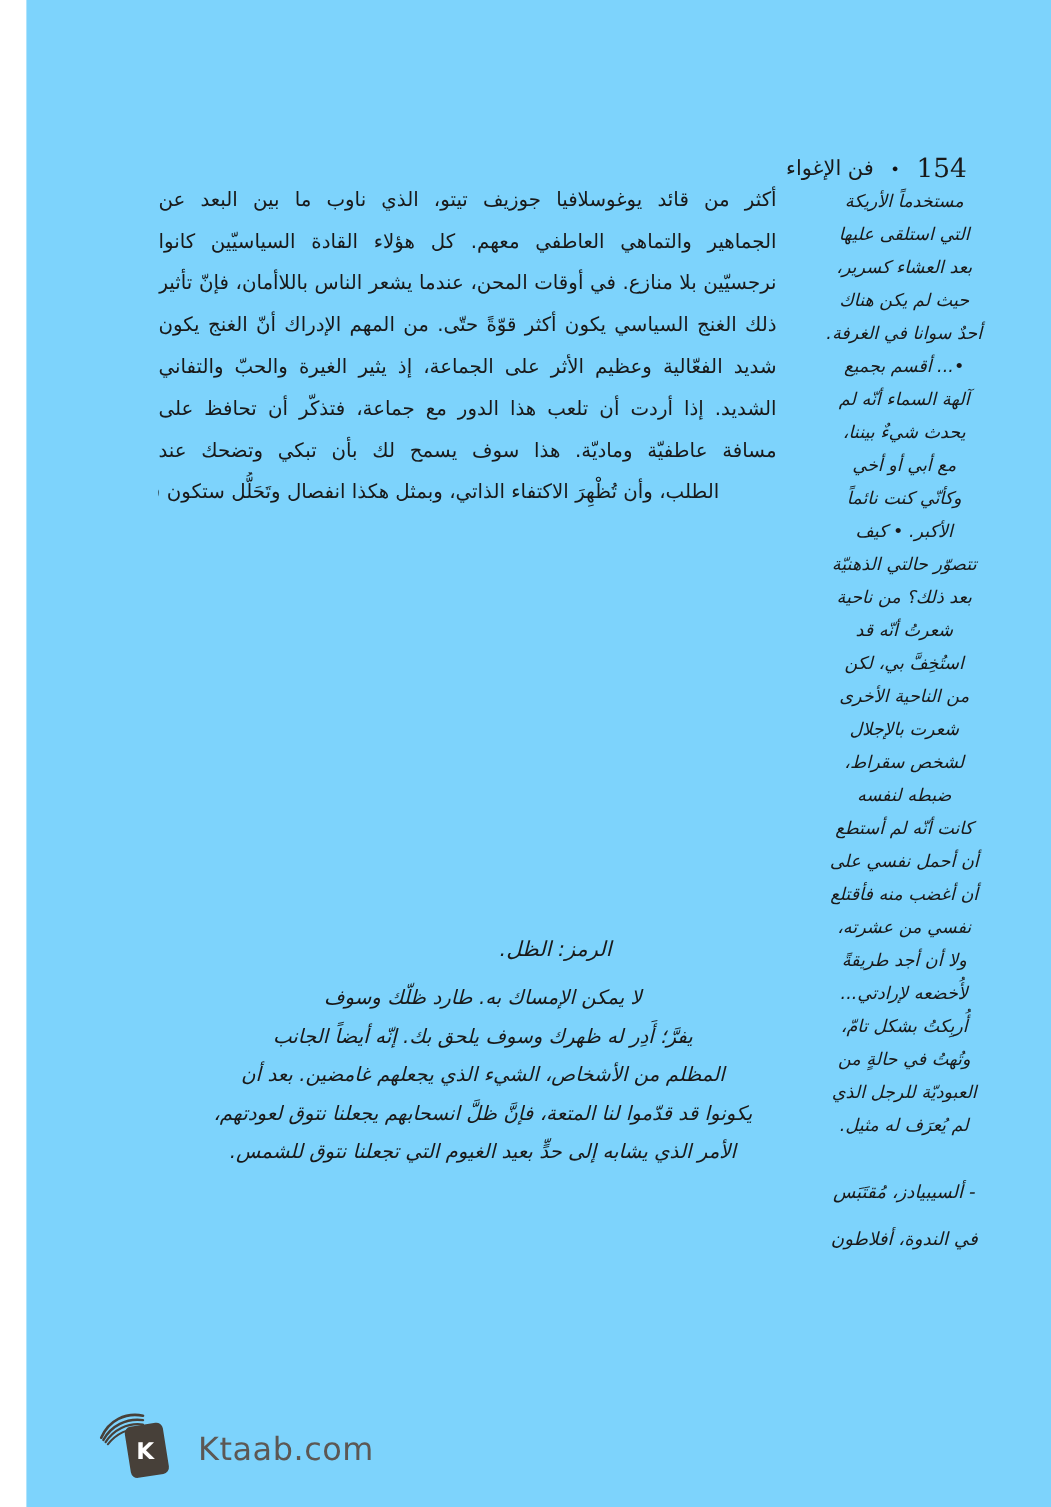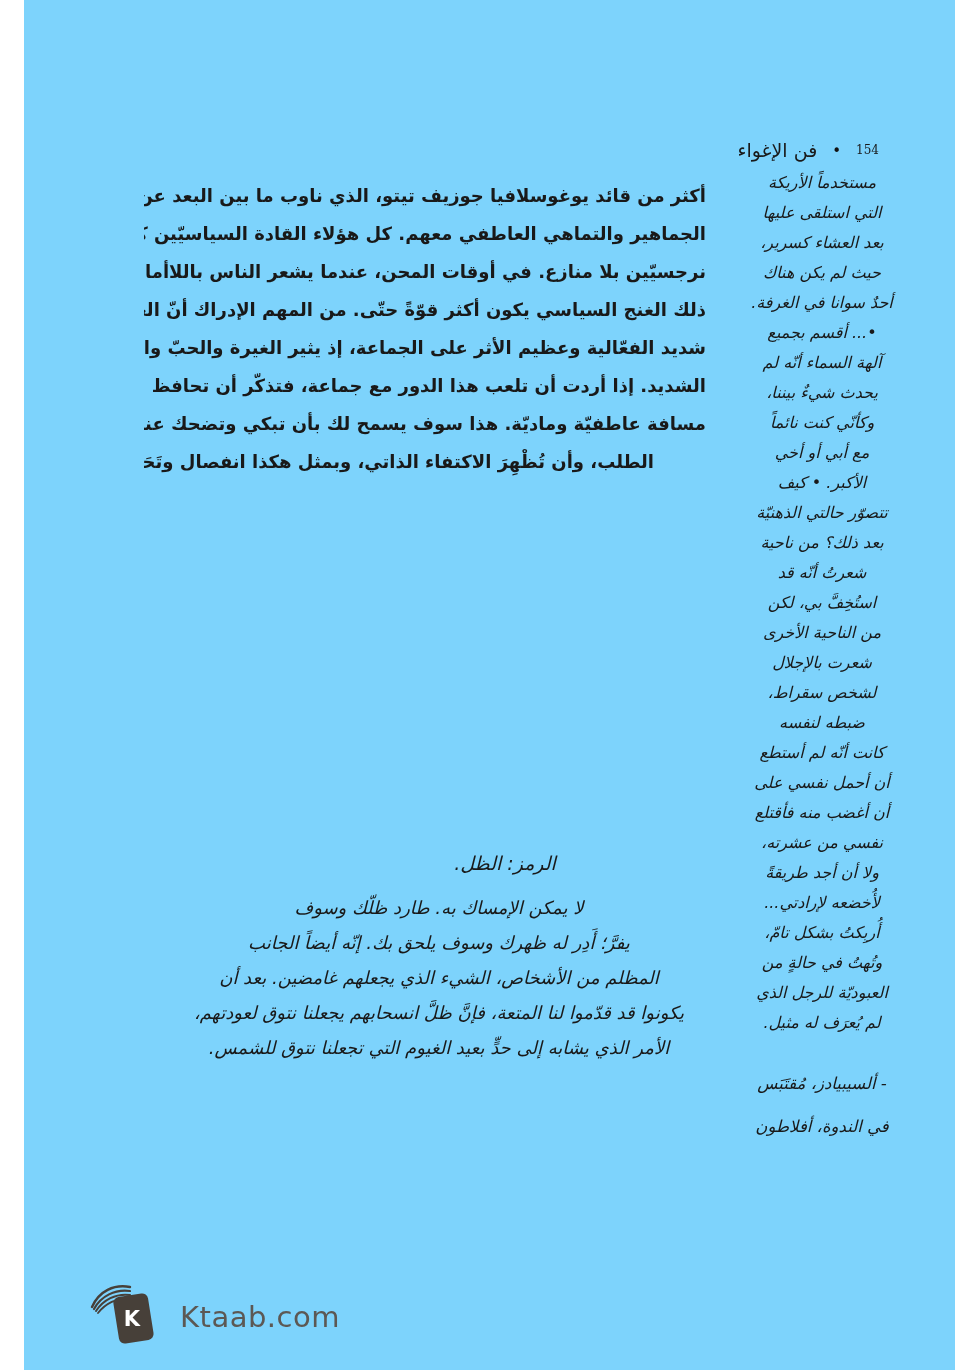--- a/index.html
+++ b/index.html
@@ -14,26 +14,26 @@
   }
 
   
   .header {
     position:absolute; top:139px; right:100px;
     display:flex; direction:ltr; align-items:center; gap:15px;
     font-size:19px;
   }
   .header .book-title { letter-spacing:0; }
   .header .dot { font-size:15px; line-height:1; padding-top:3px; color:#111; }
-  .header .page-number { font-size:12px; font-family:"DejaVu Serif", serif; }
+  .header .page-number { font-size:24px; font-family:"DejaVu Serif", serif; }
 
   
   .body-text {
-    position:absolute; top:177px; right:273px; width:562px;
-    direction:rtl; font-size:18px;font-weight:bold;
+    position:absolute; top:163px; right:273px; width:562px;
+    direction:rtl; font-size:18px;
   }
   .body-line {
     height:38px; line-height:38px;
     text-align:justify; text-align-last:justify;
     overflow:hidden; white-space:nowrap;
   }
   .body-line:last-child { text-align-last:right; padding-right:52px; }
 
   
   .margin-notes {
@@ -94,22 +94,22 @@
     <div class="margin-notes">
       <div>
           <div class="note-line">مستخدماً الأريكة</div>
           <div class="note-line">التي استلقى عليها</div>
           <div class="note-line">بعد العشاء كسرير،</div>
           <div class="note-line">حيث لم يكن هناك</div>
           <div class="note-line">أحدٌ سوانا في الغرفة.</div>
           <div class="note-line">•... أقسم بجميع</div>
           <div class="note-line">آلهة السماء أنّه لم</div>
           <div class="note-line">يحدث شيءٌ بيننا،</div>
+          <div class="note-line">مع أبي أو أخي</div>
           <div class="note-line">وكأنّي كنت نائماً</div>
-          <div class="note-line">مع أبي أو أخي</div>
           <div class="note-line">الأكبر. • كيف</div>
           <div class="note-line">تتصوّر حالتي الذهنيّة</div>
           <div class="note-line">بعد ذلك؟ من ناحية</div>
           <div class="note-line">شعرتُ أنّه قد</div>
           <div class="note-line">استُخِفَّ بي، لكن</div>
           <div class="note-line">من الناحية الأخرى</div>
           <div class="note-line">شعرت بالإجلال</div>
           <div class="note-line">لشخص سقراط،</div>
           <div class="note-line">ضبطه لنفسه</div>
           <div class="note-line">كانت أنّه لم أستطع</div>

